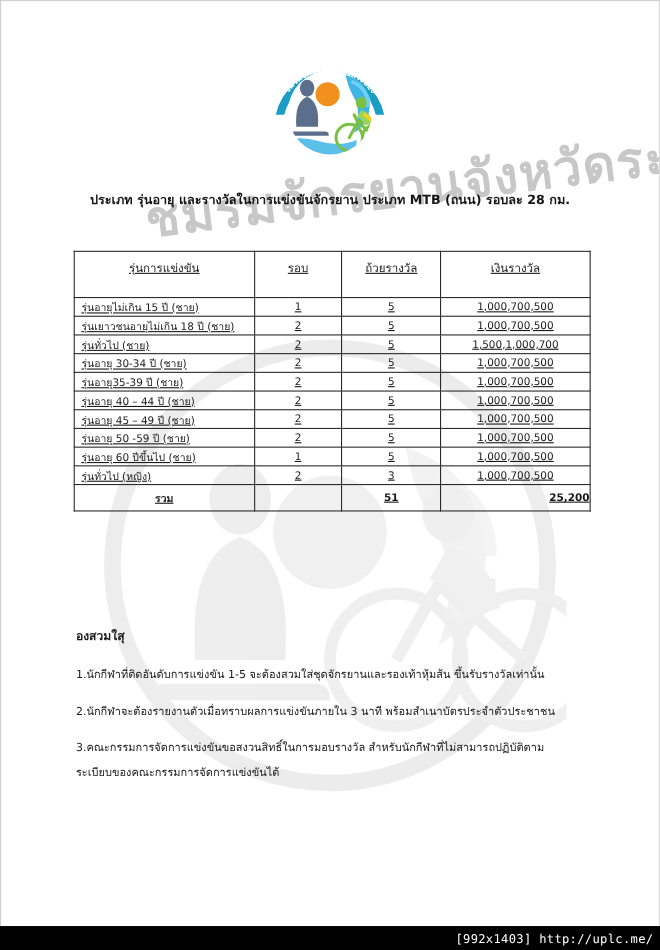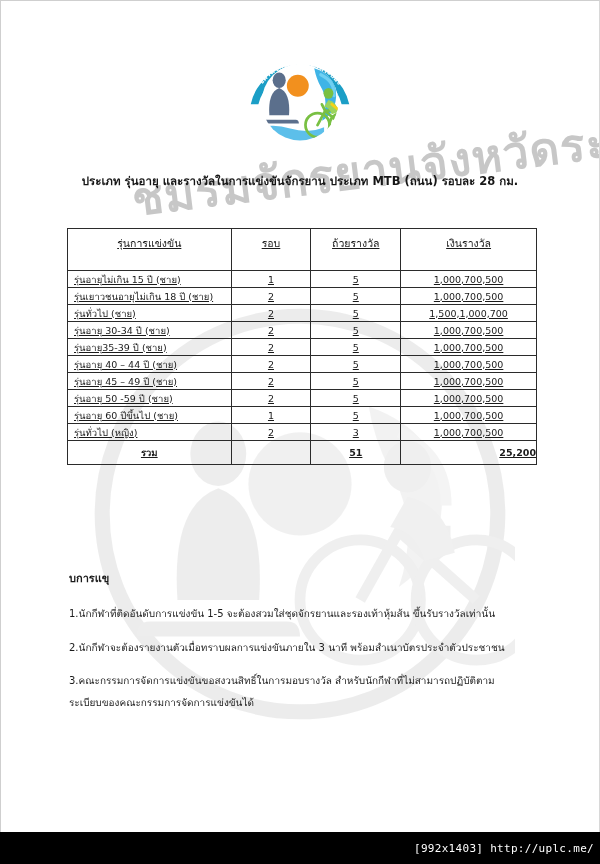--- a/index.html
+++ b/index.html
@@ -143,21 +143,21 @@
   .note-line {
     font-size: 10px;
     line-height: 1.45;
     margin-bottom: 19px;
   }
 
   
   #footer {
     position: absolute;
     left: 0; bottom: 0;
-    width: 600px; height: 32px;
+    width: 600px; height: 22px;
     background: #000;
     display: flex;
     align-items: center;
     justify-content: flex-end;
     padding-right: 6px;
     z-index: 5;
     margin-top: 16px;
   }
   #footer-text {
     color: #ffffff;
@@ -325,21 +325,21 @@
             <td class="c-class">รวม</td>
             <td class="c-round"></td>
             <td class="c-trophy">51</td>
             <td class="c-prize">25,200</td>
           </tr>
         </tfoot>
       </table>
     </div>
 
     <div id="notes">
-      <div id="notes-heading">บการแขุ</div>
+      <div id="notes-heading">องสวมใสุ</div>
       <div id="notes-list">
           <div class="note-line">1.นักกีฬาที่ติดอันดับการแข่งขัน 1-5 จะต้องสวมใส่ชุดจักรยานและรองเท้าหุ้มส้น ขึ้นรับรางวัลเท่านั้น</div>
           <div class="note-line">2.นักกีฬาจะต้องรายงานตัวเมื่อทราบผลการแข่งขันภายใน 3 นาที พร้อมสำเนาบัตรประจำตัวประชาชน</div>
           <div class="note-line">3.คณะกรรมการจัดการแข่งขันขอสงวนสิทธิ์ในการมอบรางวัล สำหรับนักกีฬาที่ไม่สามารถปฏิบัติตาม</div>
           <div class="note-line" style="margin-top: -12px;">ระเบียบของคณะกรรมการจัดการแข่งขันได้</div>
         </div>
     </div>
 
   </div>
 

